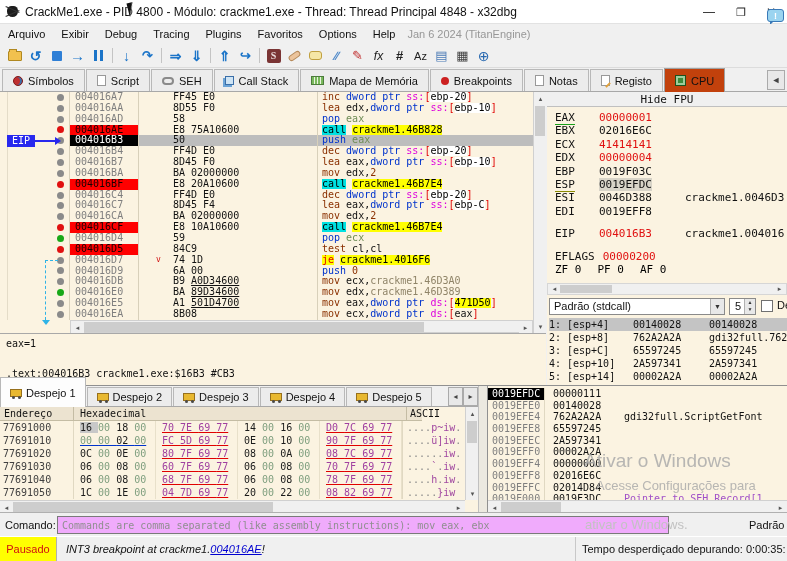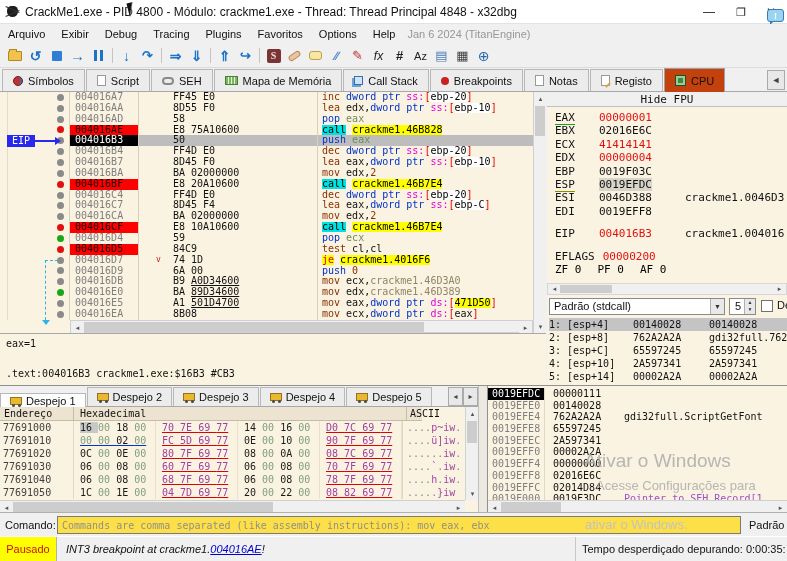--- a/index.html
+++ b/index.html
@@ -125,21 +125,21 @@
   .arg-row.sel{background:#c4c4c4;}
   .arg-i{display:inline-block;width:18px;}
   .arg-e{display:inline-block;width:66px;}
   .arg-a{display:inline-block;width:76px;}
 
   
   .bottom{position:absolute;left:0;top:385px;width:787px;height:127px;border-top:1px solid #909090;}
   .dump{position:absolute;left:0;top:0;width:478px;height:127px;background:#fbf3e1;}
   .dump-tabs{position:absolute;left:0;top:0;width:478px;height:21px;background:#f0f0f0;border-bottom:1px solid #a8a8a8;display:flex;align-items:flex-end;}
   .dtab{display:inline-flex;align-items:center;height:19px;padding:0 9px;font-size:11px;border:1px solid #b8b8b8;border-bottom:none;background:#ececec;margin-right:1px;color:#111;}
-  .dtab.active{background:#fdfdfd;height:14px;margin-bottom:-1px;}
+  .dtab.active{background:#fdfdfd;height:30px;margin-bottom:-1px;}
   .dtab-arrows{position:absolute;right:0;top:1px;display:flex;}
   .dtab-arrows div{width:15px;height:19px;border:1px solid #aaa;background:#e8e8e8;font-size:8px;text-align:center;line-height:18px;color:#444;}
   .dump-head{position:absolute;left:0;top:21px;width:422px;height:14px;background:#ece3d0;border-bottom:1px solid #c4bca4;
              font-family:"DejaVu Sans Mono",monospace;font-size:10px;line-height:13px;color:#111;}
   .dh-addr{position:absolute;left:4px;}.dh-hex{position:absolute;left:80px;}.dh-asc{position:absolute;left:410px;}
   .dump-head .sep1{position:absolute;left:73px;top:0;height:14px;border-left:1px solid #c4bca4;}
   .dump-head .sep2{position:absolute;left:406px;top:0;height:14px;border-left:1px solid #c4bca4;}
   #dump-rows{position:absolute;left:0;top:35px;width:465px;height:79px;overflow:hidden;
              font-family:"DejaVu Sans Mono",monospace;font-size:10px;}
   .d-row{height:13px;line-height:13px;white-space:pre;display:flex;}
@@ -162,21 +162,21 @@
   .st-val{display:inline-block;width:74px;padding-left:8px;color:#111;border-left:1px solid #e0d8c2;}
   .st-com{color:#111;padding-left:6px;}
   .st-com.purple{color:#a050c8;}
   .stack-hscroll{position:absolute;left:0;top:114px;width:299px;height:13px;background:#f0f0f0;border-top:1px solid #d0d0d0;}
   .wm1{position:absolute;left:96px;top:64px;font-size:19px;color:rgba(170,170,170,0.85);white-space:nowrap;}
   .wm2{position:absolute;left:108px;top:92px;font-size:13px;color:rgba(170,170,170,0.85);white-space:nowrap;}
 
   
   .cmdbar{position:absolute;left:0;top:512px;width:787px;height:24px;background:#f0f0f0;border-top:1px solid #b0b0b0;}
   .cmd-label{position:absolute;left:5px;top:0;line-height:24px;font-size:11px;color:#111;}
-  .cmd-input{position:absolute;left:57px;top:3px;width:684px;height:18px;border:1px solid #7a7a7a;background:#fde047;
+  .cmd-input{position:absolute;left:57px;top:3px;width:612px;height:18px;border:1px solid #7a7a7a;background:#f0abfc;
              font-family:"DejaVu Sans Mono",monospace;font-size:10px;padding:0 4px;color:#111;}
   .cmd-input::placeholder{color:#8f8f8f;}
   .cmd-wm{position:absolute;left:585px;top:4px;font-size:13px;color:#c2c2c2;pointer-events:none;}
   .cmd-profile{position:absolute;left:745px;top:0;width:42px;height:24px;line-height:24px;font-size:11px;color:#111;padding-left:4px;}
   .statusbar{position:absolute;left:0;top:536px;width:787px;height:25px;background:#f0f0f0;border-top:1px solid #fff;}
   .st-state{position:absolute;left:0;top:0;width:57px;height:25px;background:#ffff00;color:#d01010;font-size:11px;text-align:center;line-height:25px;border-right:1px solid #b0b0b0;}
   .st-msg{position:absolute;left:66px;top:0;line-height:25px;font-size:11px;color:#111;white-space:nowrap;font-style:italic;}
   .st-msg a{color:#0000d0;}
   .st-right{position:absolute;left:575px;top:0;width:212px;height:25px;line-height:25px;font-size:11px;color:#111;border-left:1px solid #c8c8c8;padding-left:6px;white-space:nowrap;overflow:hidden;}
 </style>
@@ -288,26 +288,26 @@
       </div>
       <div class="vtab">
         <span class="ti ti-script"></span>
         <span>Script</span>
       </div>
       <div class="vtab">
         <span class="ti ti-seh"></span>
         <span>SEH</span>
       </div>
       <div class="vtab">
+        <span class="ti ti-stack"></span>
+        <span>Call Stack</span>
+      </div>
+      <div class="vtab">
         <span class="ti ti-mem"></span>
         <span>Mapa de Memória</span>
-      </div>
-      <div class="vtab">
-        <span class="ti ti-stack"></span>
-        <span>Call Stack</span>
       </div>
       <div class="vtab">
         <span class="ti ti-bp"></span>
         <span>Breakpoints</span>
       </div>
       <div class="vtab">
         <span class="ti ti-notas"></span>
         <span>Notas</span>
       </div>
       <div class="vtab">

